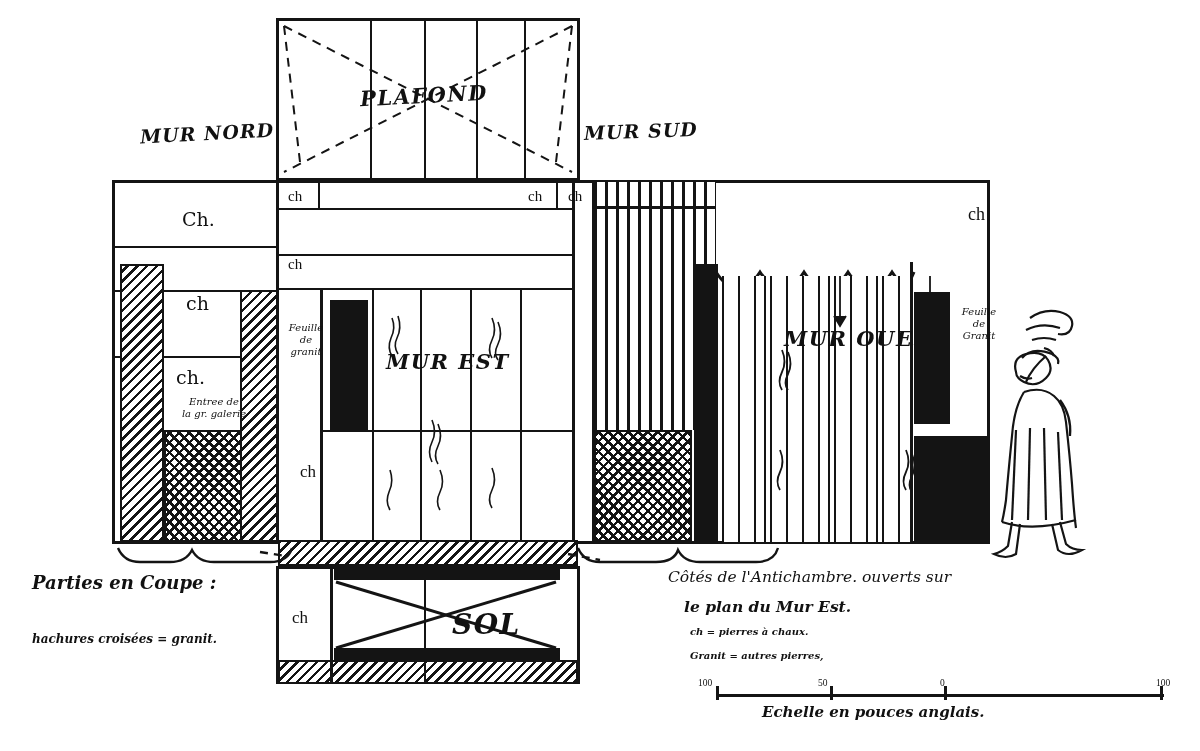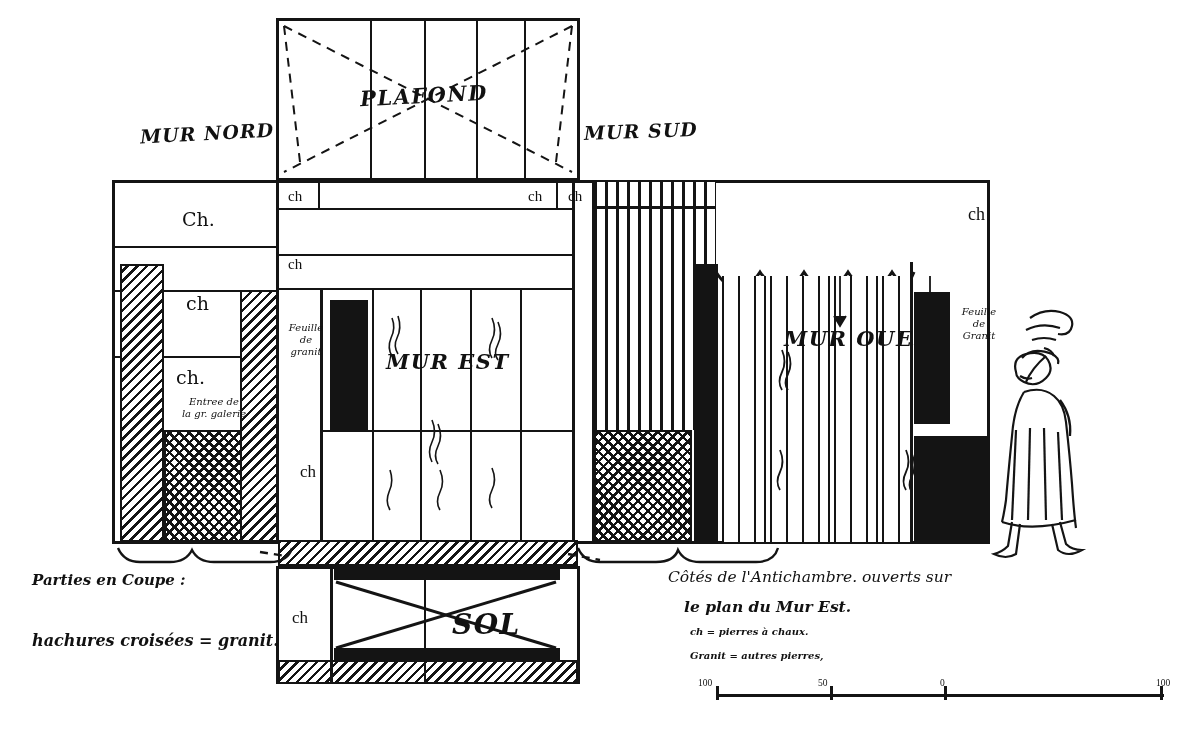--- a/index.html
+++ b/index.html
@@ -251,37 +251,38 @@
     <g stroke="#141414" stroke-width="2.4" class="nofill">
       <path d="M118,548 q6,14 22,14 q26,0 30,0 q16,0 22,-12 q6,12 22,12 q30,0 56,0 q18,0 22,-14"></path>
       <path d="M578,548 q6,14 22,14 q30,0 56,0 q18,0 22,-12 q6,12 22,12 q30,0 56,0 q18,0 22,-14"></path>
     </g>
     <g stroke="#141414" stroke-width="2.4" stroke-dasharray="8,6" class="nofill">
       <line x1="568" y1="554" x2="600" y2="560"></line>
       <line x1="260" y1="552" x2="286" y2="556"></line>
     </g>
   </svg>
 
-  <div class="lbl hand" style="left:32px; top:572px; font-size:15px; font-weight:600;">Parties en Coupe :</div>
-  <div class="lbl hand" style="left:32px; top:632px; font-size:16px; font-weight:600;">hachures croisées = granit.</div>
+  <div class="lbl hand" style="left:32px; top:572px; font-size:18px; font-weight:600;">Parties en Coupe :</div>
+  <div class="lbl hand" style="left:32px; top:632px; font-size:12px; font-weight:600;">hachures croisées = granit.</div>
 
   <div class="lbl hand" style="left:668px; top:568px; font-size:15.5px; font-weight:400;">Côtés de l'Antichambre. ouverts sur</div>
   <div class="lbl hand" style="left:684px; top:598px; font-size:15.5px; font-weight:600;">le plan du Mur Est.</div>
   <div class="lbl hand" style="left:690px; top:626px; font-size:10px; font-weight:700;">ch = pierres à chaux.</div>
   <div class="lbl hand" style="left:690px; top:650px; font-size:10px; font-weight:600;">Granit = autres pierres,</div>
 
   <div class="thin" style="left:716px; top:694px; width:448px; height:3px;"></div>
   <div class="thin" style="left:716px; top:686px; width:3px; height:14px;"></div>
   <div class="thin" style="left:830px; top:686px; width:3px; height:14px;"></div>
   <div class="thin" style="left:944px; top:686px; width:3px; height:14px;"></div>
   <div class="thin" style="left:1160px; top:686px; width:3px; height:14px;"></div>
   <div class="lbl tiny" style="left:698px; top:678px;">100</div>
   <div class="lbl tiny" style="left:818px; top:678px;">50</div>
   <div class="lbl tiny" style="left:940px; top:678px;">0</div>
   <div class="lbl tiny" style="left:1156px; top:678px;">100</div>
+  <div class="lbl hand" style="left:762px; top:704px; font-size:15px; font-weight:600;">Echelle en pouces anglais.</div>
 
   <svg width="1200" height="751">
     <g stroke="#141414" stroke-width="2.2" fill="none">
 
       <path d="M1030,318 q14,-10 30,-6 q14,4 12,14 q-2,10 -14,8"></path>
       <path d="M1026,330 q16,-8 34,-2"></path>
       <path d="M1032,340 q12,-4 24,0"></path>
       <path d="M1044,348 q8,2 10,8"></path>
 
       <path d="M1026,382 q6,-14 20,-26"></path>

